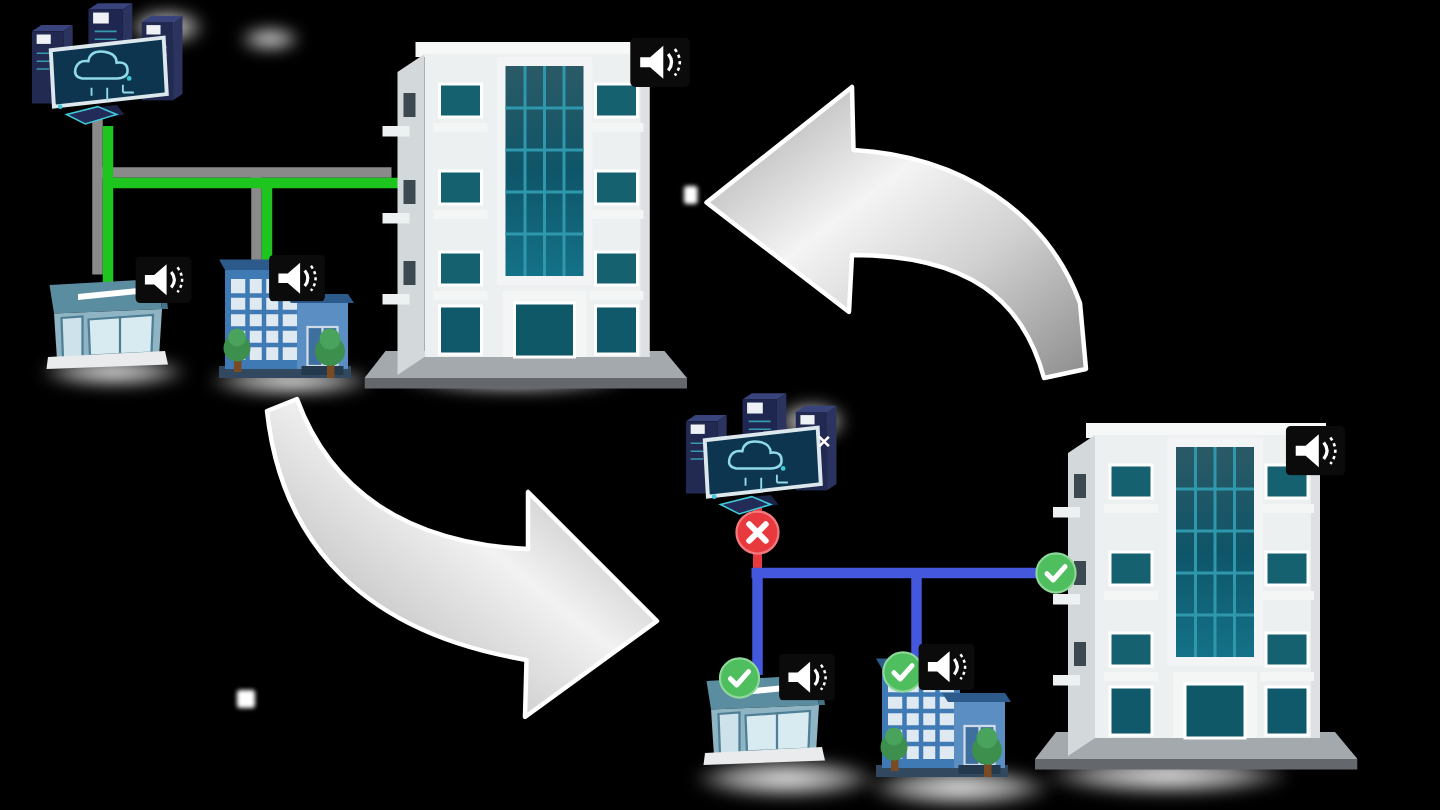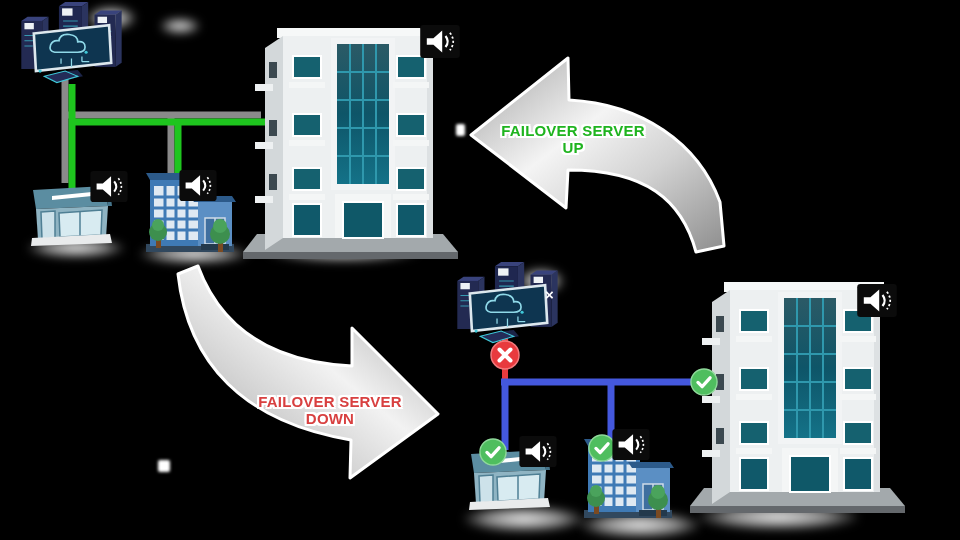--- a/index.html
+++ b/index.html
@@ -204,26 +204,24 @@
   <svg class="speaker" style="left:179px;top:170px;width:38px;height:31px">
       <use href="#sym-speaker"></use>
     </svg>
   <svg class="speaker" style="left:420px;top:25px;width:40px;height:33px">
       <use href="#sym-speaker"></use>
     </svg>
 
   <svg class="arrow" style="left:466px;top:50px" width="276" height="210" viewBox="0 0 276 210">
     <path d="M5,85 L102,8 L103,50 C175,54 232,92 254,152 L258,196 L230,202 C216,150 180,120 102,120 L100,158 Z" fill="url(#metal1)" stroke="#ffffff" stroke-width="3" stroke-linejoin="round"></path>
   </svg>
-  <div class="arrow-label label-up" style="left:498px;top:122px;width:150px">FAILOVER SERVER UP</div>
 
   <svg class="arrow" style="left:156px;top:264px" width="290" height="220" viewBox="0 0 290 220">
     <path d="M282,150 L196,64 L196,102 C114,98 64,62 42,2 L22,10 C32,100 88,158 195,176 L194,214 Z" fill="url(#metal2)" stroke="#ffffff" stroke-width="3" stroke-linejoin="round"></path>
   </svg>
-  <div class="arrow-label label-down" style="left:240px;top:393px;width:180px">FAILOVER SERVER DOWN</div>
 
   <svg class="node" style="left:452px;top:260px;width:112px;height:92px">
       <use href="#sym-cluster"></use>
     </svg>
   <div class="sparkle" style="left:545px;top:286px">×</div>
   <svg class="badge" style="left:490px;top:340px;width:30px;height:30px">
       <use href="#sym-xmark"></use>
     </svg>
 
   <svg class="node" style="left:468px;top:446px;width:82px;height:64px">

